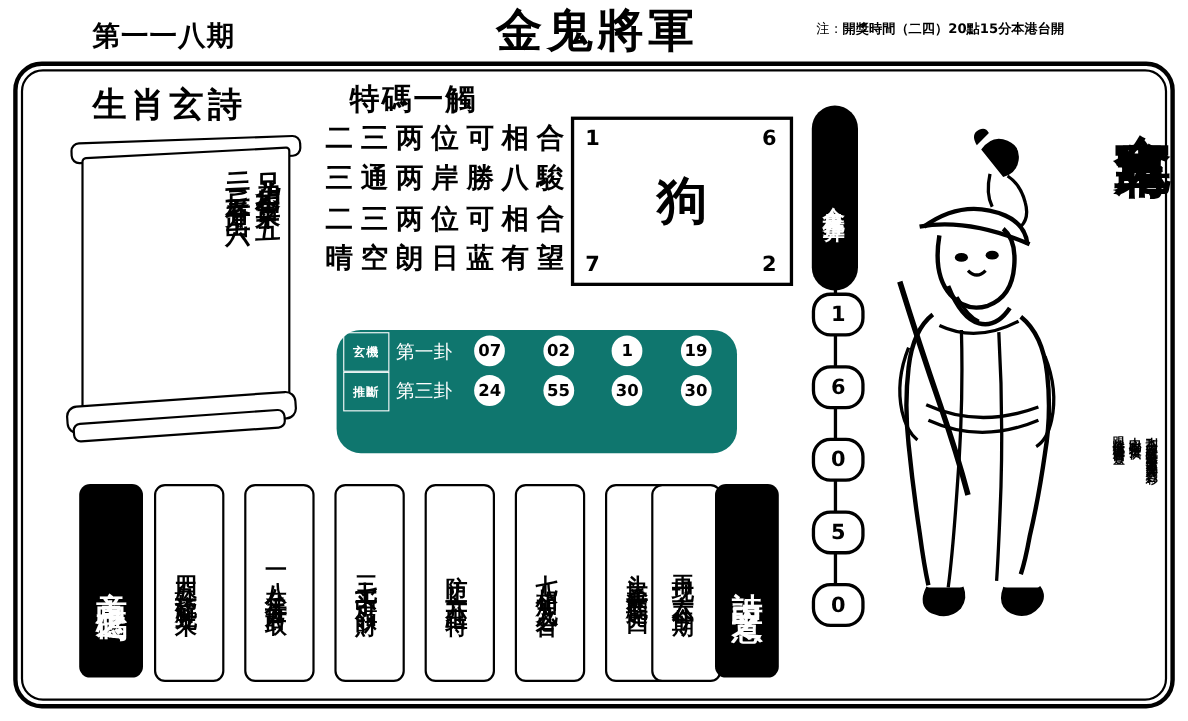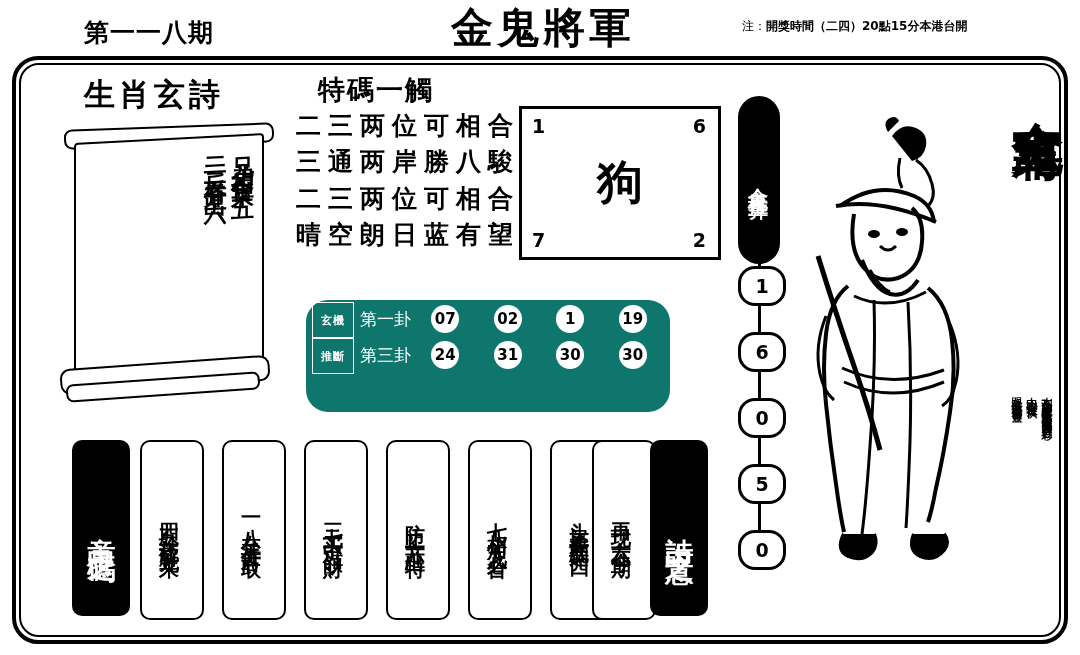--- a/index.html
+++ b/index.html
@@ -154,21 +154,21 @@
         <div class="ball">02</div>
         <div class="ball">1</div>
         <div class="ball">19</div>
       </div>
     </div>
     <div class="brow">
       <div class="rowlabel">推斷</div>
       <div class="rowname">第三卦</div>
       <div class="balls">
         <div class="ball">24</div>
-        <div class="ball">31</div>
+        <div class="ball">55</div>
         <div class="ball">30</div>
         <div class="ball">30</div>
       </div>
     </div>
   </div>
 
   <div class="bstrip">
     <div class="bcap" style="left:0px;">
       <span>意中之碼</span>
     </div>

